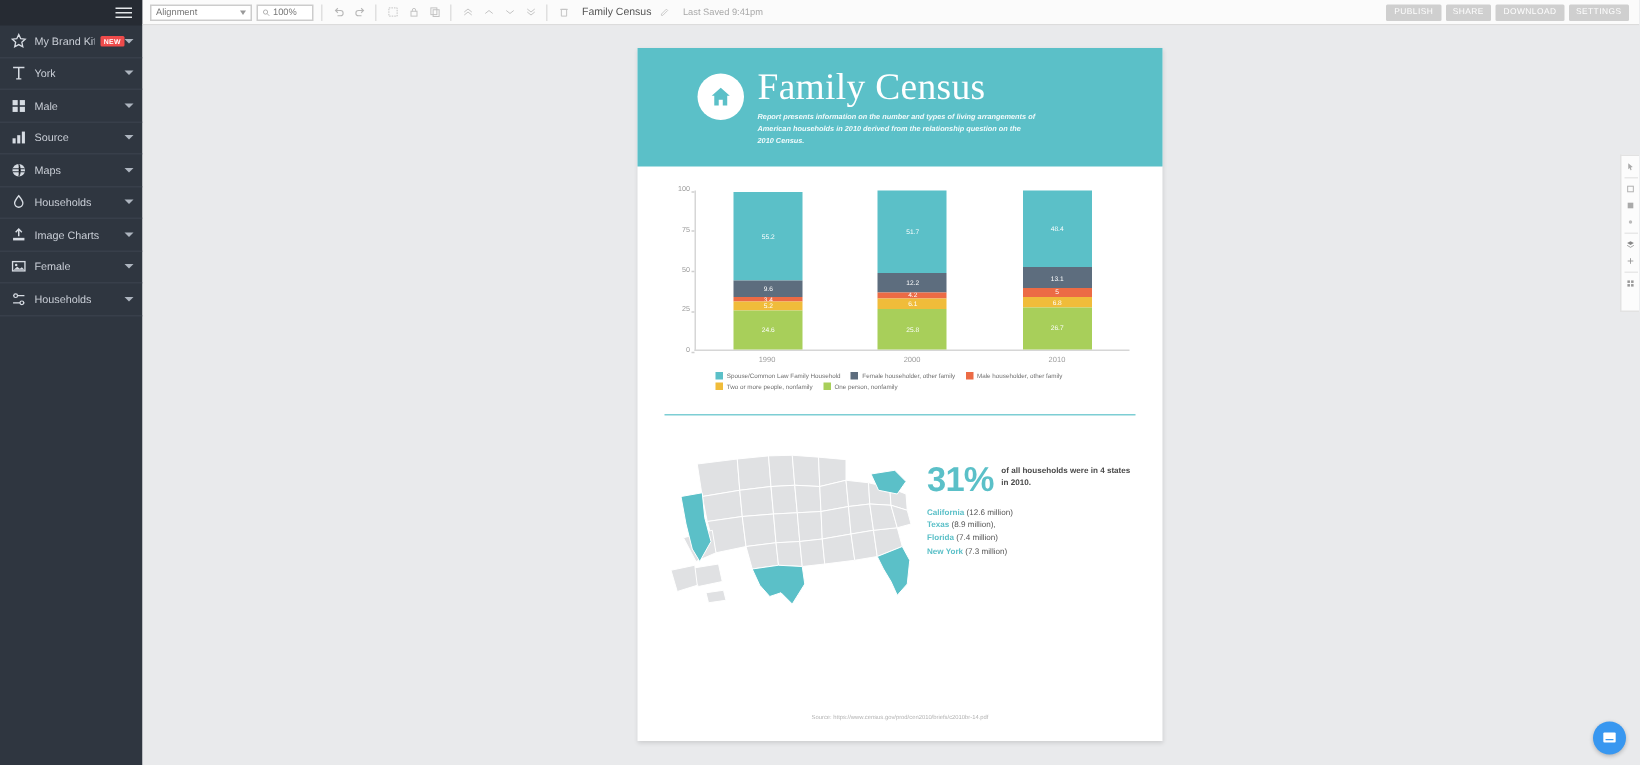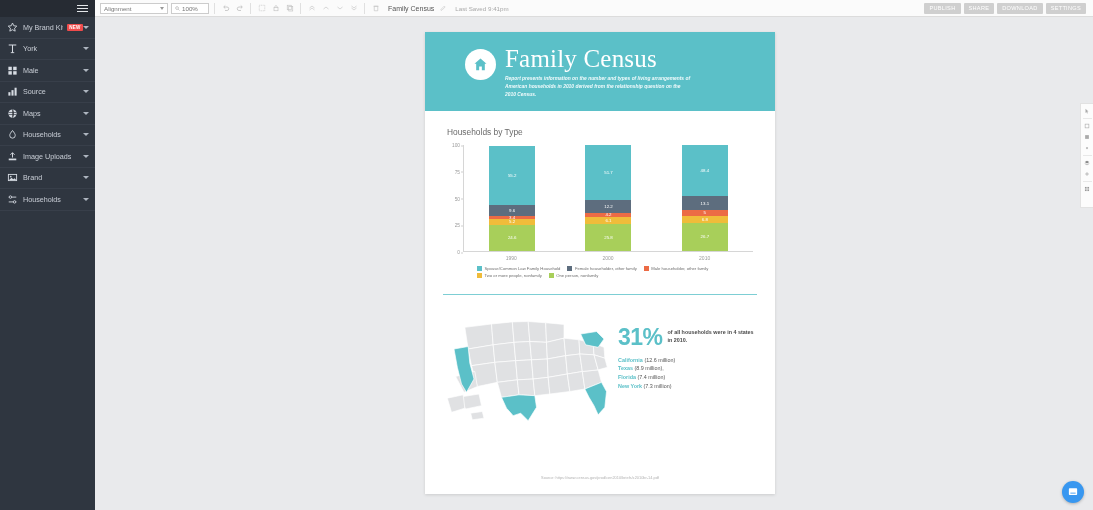--- a/index.html
+++ b/index.html
@@ -268,32 +268,32 @@
           <span class="side-label">Households</span>
           <i class="caret"></i>
         </div>
         <div class="side-item">
           <span class="ico">
             <svg width="11" height="11" viewBox="0 0 16 16">
               <path d="M8 2.5v7M5 5.5L8 2.5l3 3" stroke="#d7dce3" stroke-width="1.4" fill="none"></path>
               <rect x="2.5" y="11" width="11" height="2.5" fill="#d7dce3"></rect>
             </svg>
           </span>
-          <span class="side-label">Image Uploads</span>
+          <span class="side-label">Image Charts</span>
           <i class="caret"></i>
         </div>
         <div class="side-item">
           <span class="ico">
             <svg width="11" height="11" viewBox="0 0 16 16">
               <rect x="2" y="3.5" width="12" height="9" fill="none" stroke="#d7dce3" stroke-width="1.3"></rect>
               <circle cx="5.5" cy="6.8" r="1.2" fill="#d7dce3"></circle>
               <path d="M3 11.5l3.5-3 2.5 2 2-1.5 2.5 2.5z" fill="#d7dce3"></path>
             </svg>
           </span>
-          <span class="side-label">Brand</span>
+          <span class="side-label">Female</span>
           <i class="caret"></i>
         </div>
         <div class="side-item">
           <span class="ico">
             <svg width="11" height="11" viewBox="0 0 16 16">
               <path d="M2.5 4.5h11M2.5 11.5h11" stroke="#d7dce3" stroke-width="1.3"></path>
               <circle cx="5" cy="4.5" r="1.8" fill="#2f3640" stroke="#d7dce3" stroke-width="1.2"></circle>
               <circle cx="11" cy="11.5" r="1.8" fill="#2f3640" stroke="#d7dce3" stroke-width="1.2"></circle>
             </svg>
           </span>
@@ -401,21 +401,20 @@
               </svg>
           </div>
           <div class="hdr-txt">
             <div class="hdr-title">Family Census</div>
             <div class="hdr-sub">Report presents information on the number and types of living arrangements of American households in 2010 derived from the relationship question on the 2010 Census.</div>
           </div>
         </div>
       </div>
 
       <div class="chart-block">
-        <div class="chart-title">Households by Type</div>
         <div class="plot">
           <div class="y-axis" id="y-axis">
               <div class="y-tick" style="top: 107px;">0</div>
               <div class="y-tick" style="top: 80.25px;">25</div>
               <div class="y-tick" style="top: 53.5px;">50</div>
               <div class="y-tick" style="top: 26.75px;">75</div>
               <div class="y-tick" style="top: 0px;">100</div>
             </div>
           <div class="plot-area" id="plot-area">
               <div class="bar-group">

